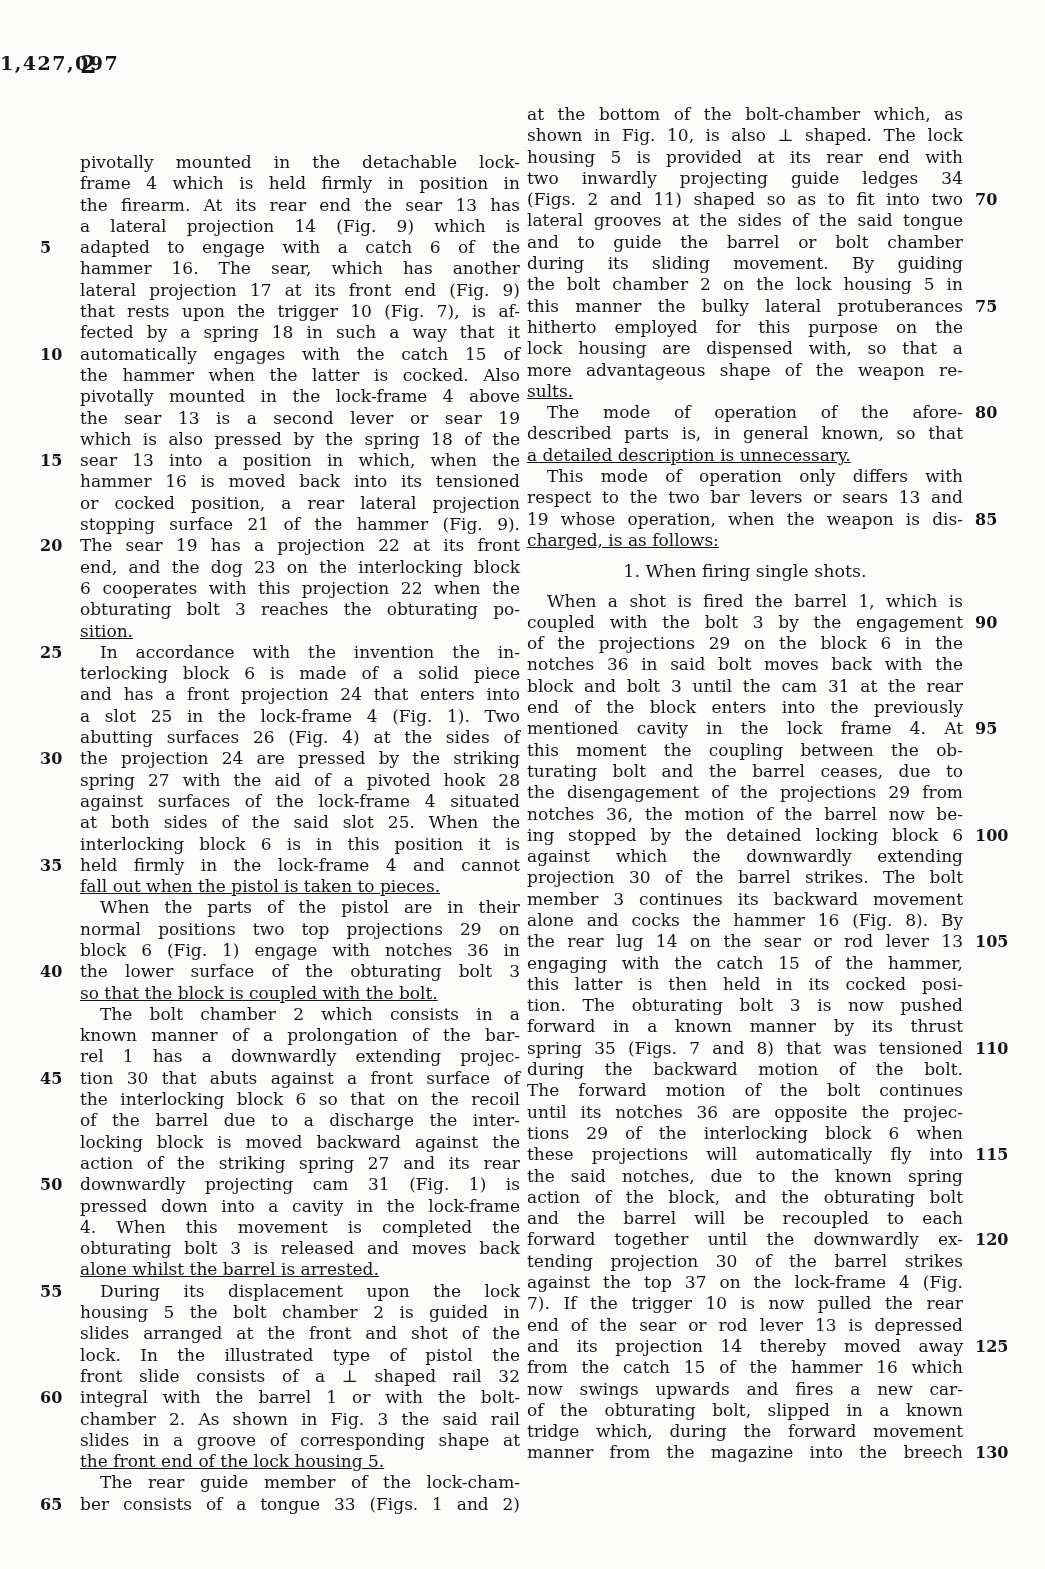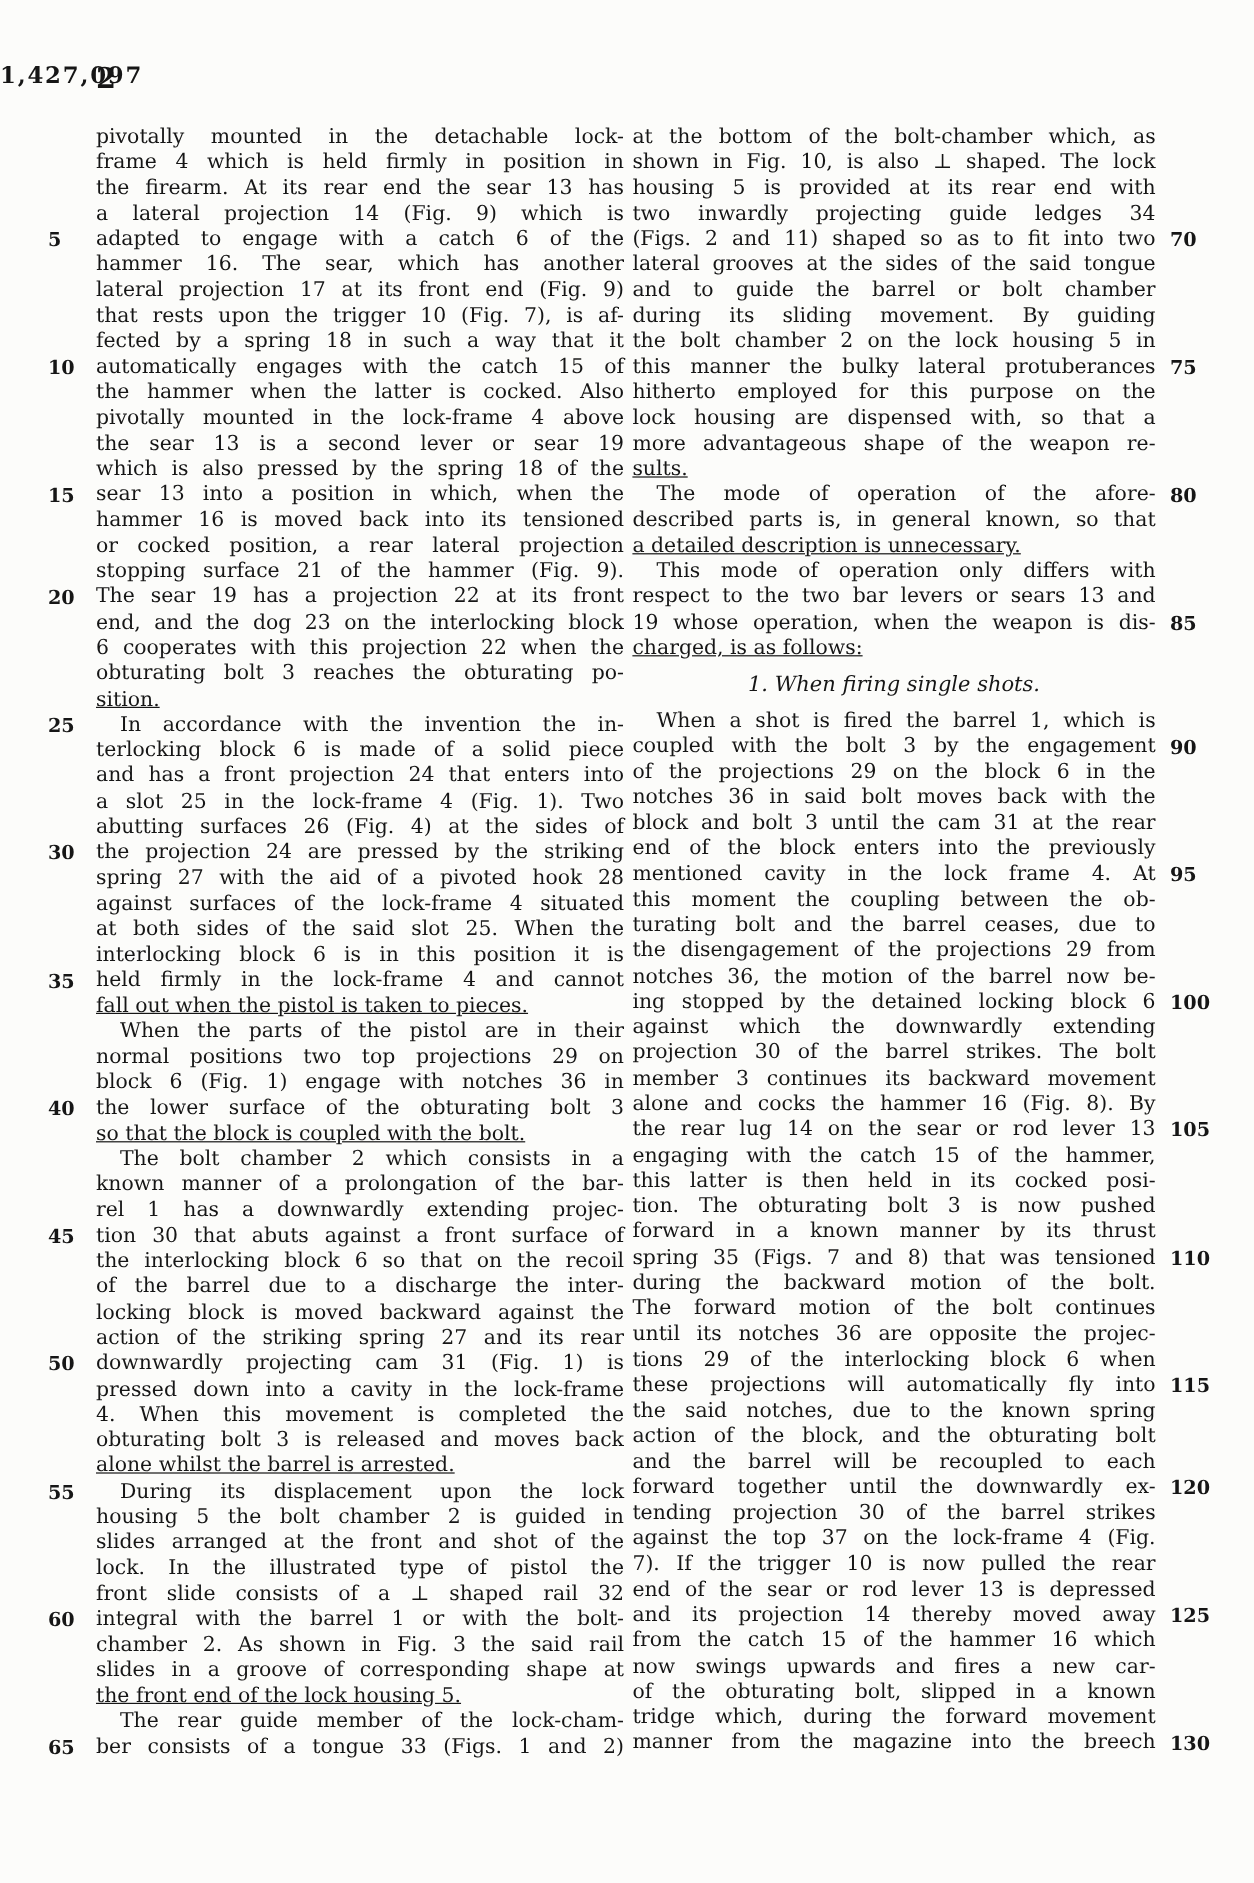--- a/index.html
+++ b/index.html
@@ -32,40 +32,39 @@
     top: 52px;
     text-align: left;
     font-size: 19px;
     font-weight: bold;
     letter-spacing: 1.5px;
   }
   .col {
     position: absolute;
     top: 104px;
   }
-  .col-left  { left: 80px;  width: 440px; }
+  .col-left  { left: 80px;  width: 440px; margin-top: 48px; }
   .col-right { left: 527px; width: 436px; }
   .line {
     position: relative;
     height: 21.3px;
     line-height: 21.3px;
     font-size: 17px;
     text-align: justify;
     text-align-last: justify;
     white-space: nowrap;
   }
   .line.end {
     text-align-last: left;
     text-decoration: underline;
   }
   .line.indent {
     text-indent: 20px;
   }
   .line.heading {
-    font-style: italic;
     text-align: left;
     text-align-last: center;
     text-indent: 0;
     margin: 10px 0 8px 0;
     font-size: 17.5px;
   }
   .num {
     position: absolute;
     top: 0;
     font-weight: bold;

